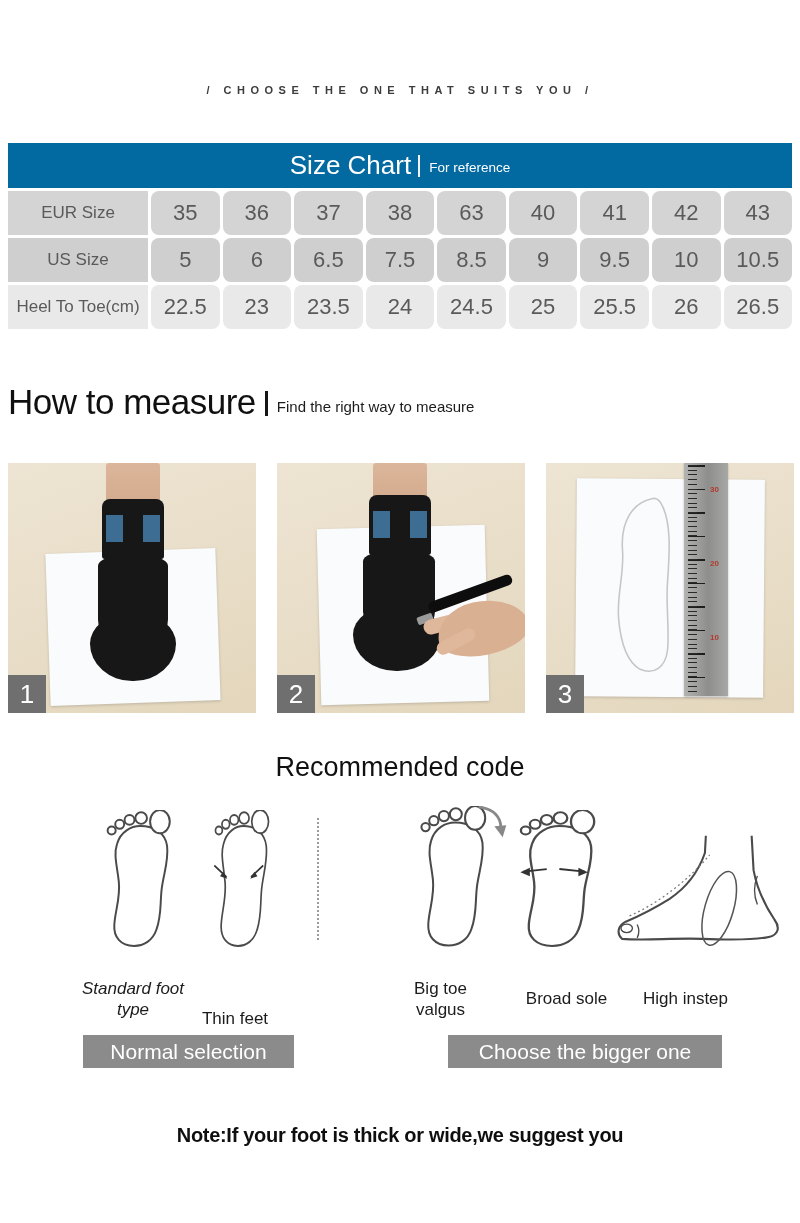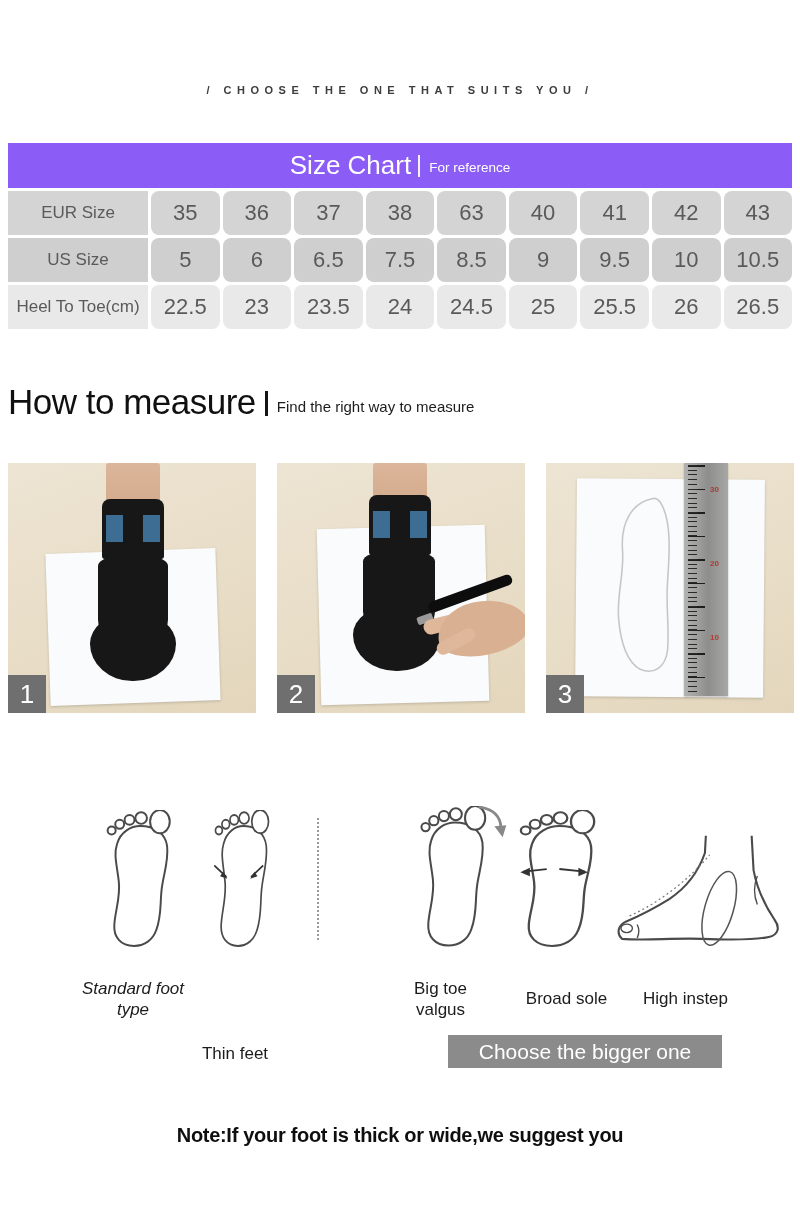--- a/index.html
+++ b/index.html
@@ -7,21 +7,21 @@
         font-family:"Liberation Sans","DejaVu Sans",sans-serif;color:#111;}
 
   
   .hero-title{position:absolute;top:22px;left:0;width:100%;text-align:center;
               font-size:46px;font-weight:bold;letter-spacing:1px;color:#151515;}
   .hero-sub{position:absolute;top:84px;left:0;width:100%;text-align:center;
             font-size:11px;font-weight:bold;letter-spacing:5.5px;color:#3c3c3c;}
 
   
   .chart{position:absolute;top:143px;left:8px;width:784px;}
-  .chart-header{height:45px;background:#8b5cf6;display:flex;align-items:center;justify-content:center;}
+  .chart-header{height:45px;background:#0369a1;display:flex;align-items:center;justify-content:center;}
   .chart-title{color:#fff;font-size:26px;}
   .chart-hsep{width:2px;height:22px;background:#f2f2f2;margin:0 9px 0 7px;}
   .chart-subtitle{color:#fff;font-size:13.5px;padding-top:4px;}
   .chart-row{display:flex;gap:3px;margin-top:3px;}
   .cell{height:44px;display:flex;align-items:center;justify-content:center;color:#5a5a5a;}
   .cell.lbl{flex:0 0 140px;font-size:17px;}
   .cell.val{flex:1;font-size:22px;border-radius:8px;}
   .row-0 .cell{background:#d4d4d4;}
   .row-1 .cell{background:#cfcfcf;}
   .row-2 .cell{background:#e9e9e9;}
@@ -164,20 +164,21 @@
     <div class="ruler">
       <div class="ticks-big"></div>
       <div class="ticks-fine"></div>
       <span class="rnum" style="top:22px;">30</span>
       <span class="rnum" style="top:96px;">20</span>
       <span class="rnum" style="top:170px;">10</span>
     </div>
     <div class="badge">3</div>
   </div>
 
+  <div class="rec-title">Recommended code</div>
 
   <svg width="0" height="0" style="position:absolute;" aria-hidden="true">
     <defs>
       <g id="footBase" fill="#fff" stroke="#4a4a4a" stroke-width="2.2">
         <path d="M55,152 C40,152 32,142 33,128 C34,112 40,98 38,80 C36,62 32,50 36,38 C40,24 52,18 62,18 C78,18 90,26 92,40 C94,56 88,72 86,88 C84,104 86,118 80,134 C76,146 66,152 55,152 Z"></path>
         <ellipse cx="84" cy="13" rx="11" ry="13"></ellipse>
         <circle cx="63" cy="9" r="6.5"></circle>
         <circle cx="50" cy="11" r="5.5"></circle>
         <circle cx="39" cy="16" r="5"></circle>
         <circle cx="30" cy="23" r="4.5"></circle>
@@ -217,24 +218,25 @@
     <path d="M10,112 C4,106 6,98 14,94 C28,88 44,80 60,70 C78,58 90,42 97,22 L98,4 L146,4 L148,40 C152,62 162,80 170,92 C176,100 174,108 164,110 C146,114 118,113 94,112 C62,111 34,114 10,112 Z" fill="#fff" stroke="none"></path>
     <path d="M98,4 L97,22 C90,42 78,58 60,70 C44,80 28,88 14,94 C6,98 4,106 10,112 C34,114 62,111 94,112 C118,113 146,114 164,110 C174,108 176,100 170,92 C162,80 152,62 148,40 L146,4" fill="none" stroke="#4a4a4a" stroke-width="2.2"></path>
     <ellipse cx="15" cy="101" rx="6" ry="4.5" fill="none" stroke="#4a4a4a" stroke-width="1.4"></ellipse>
     <path d="M26,97 C28,101 28,107 26,111" fill="none" stroke="#4a4a4a" stroke-width="1.4"></path>
     <path d="M18,88 C50,74 82,48 102,24" fill="none" stroke="#777" stroke-width="1.3" stroke-dasharray="2,3"></path>
     <ellipse cx="112" cy="80" rx="15" ry="40" transform="rotate(16 112 80)" fill="none" stroke="#555" stroke-width="1.6"></ellipse>
     <path d="M152,46 C148,56 148,66 152,76" fill="none" stroke="#4a4a4a" stroke-width="1.4"></path>
   </svg>
 
   <div class="foot-label" style="left:68px;top:978px;width:130px;font-style:italic;">Standard foot type</div>
-  <div class="foot-label" style="left:185px;top:1043px;width:100px;text-align:center;">Thin feet</div>
+  <div class="foot-label" style="left:185px;top:1008px;width:100px;text-align:center;">Thin feet</div>
   <div class="foot-label" style="left:393px;top:978px;width:95px;">Big toe valgus</div>
   <div class="foot-label" style="left:509px;top:988px;width:115px;">Broad sole</div>
   <div class="foot-label" style="left:628px;top:988px;width:115px;">High instep</div>
 
+  <div class="banner left">Normal selection</div>
   <div class="banner right">Choose the bigger one</div>
 
   <div class="note">
     <div>Note:If your foot is thick or wide,we suggest you</div>
   </div>
 
 </div>
 
 </body></html>

